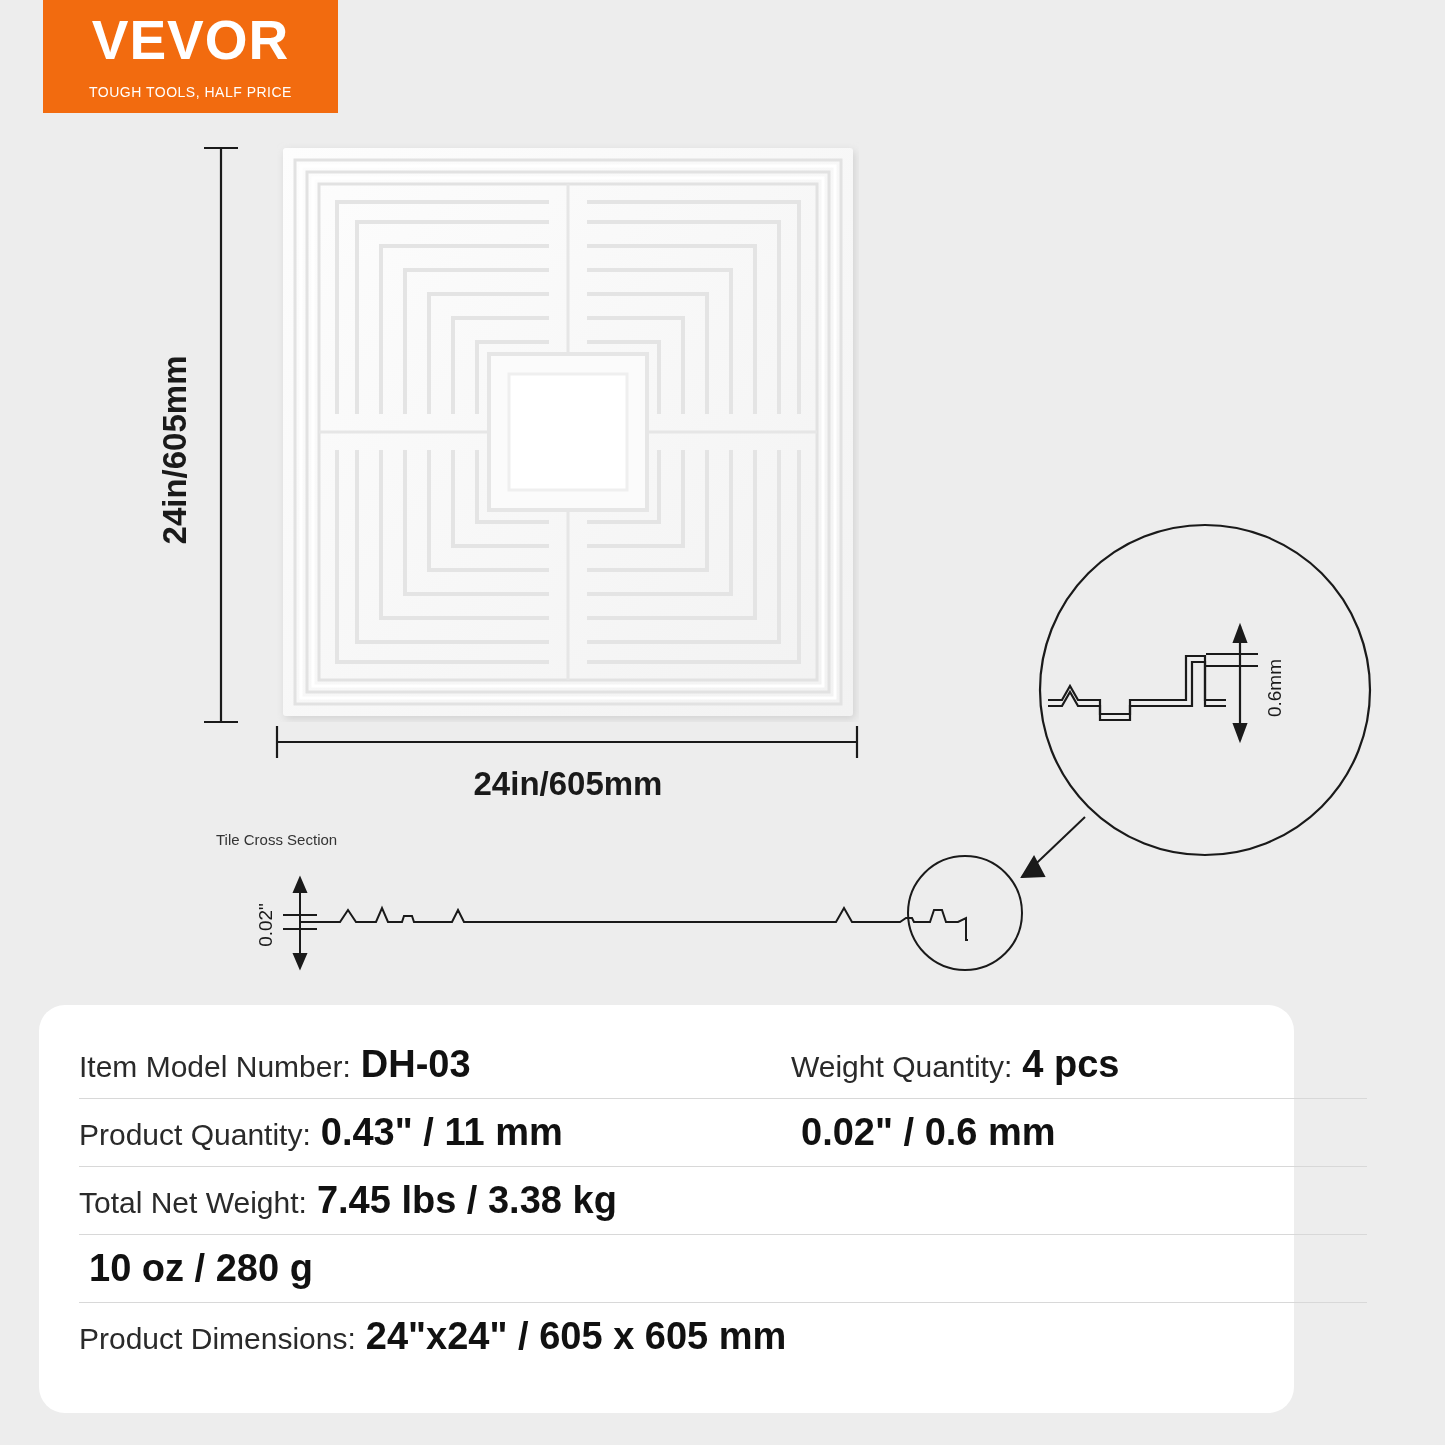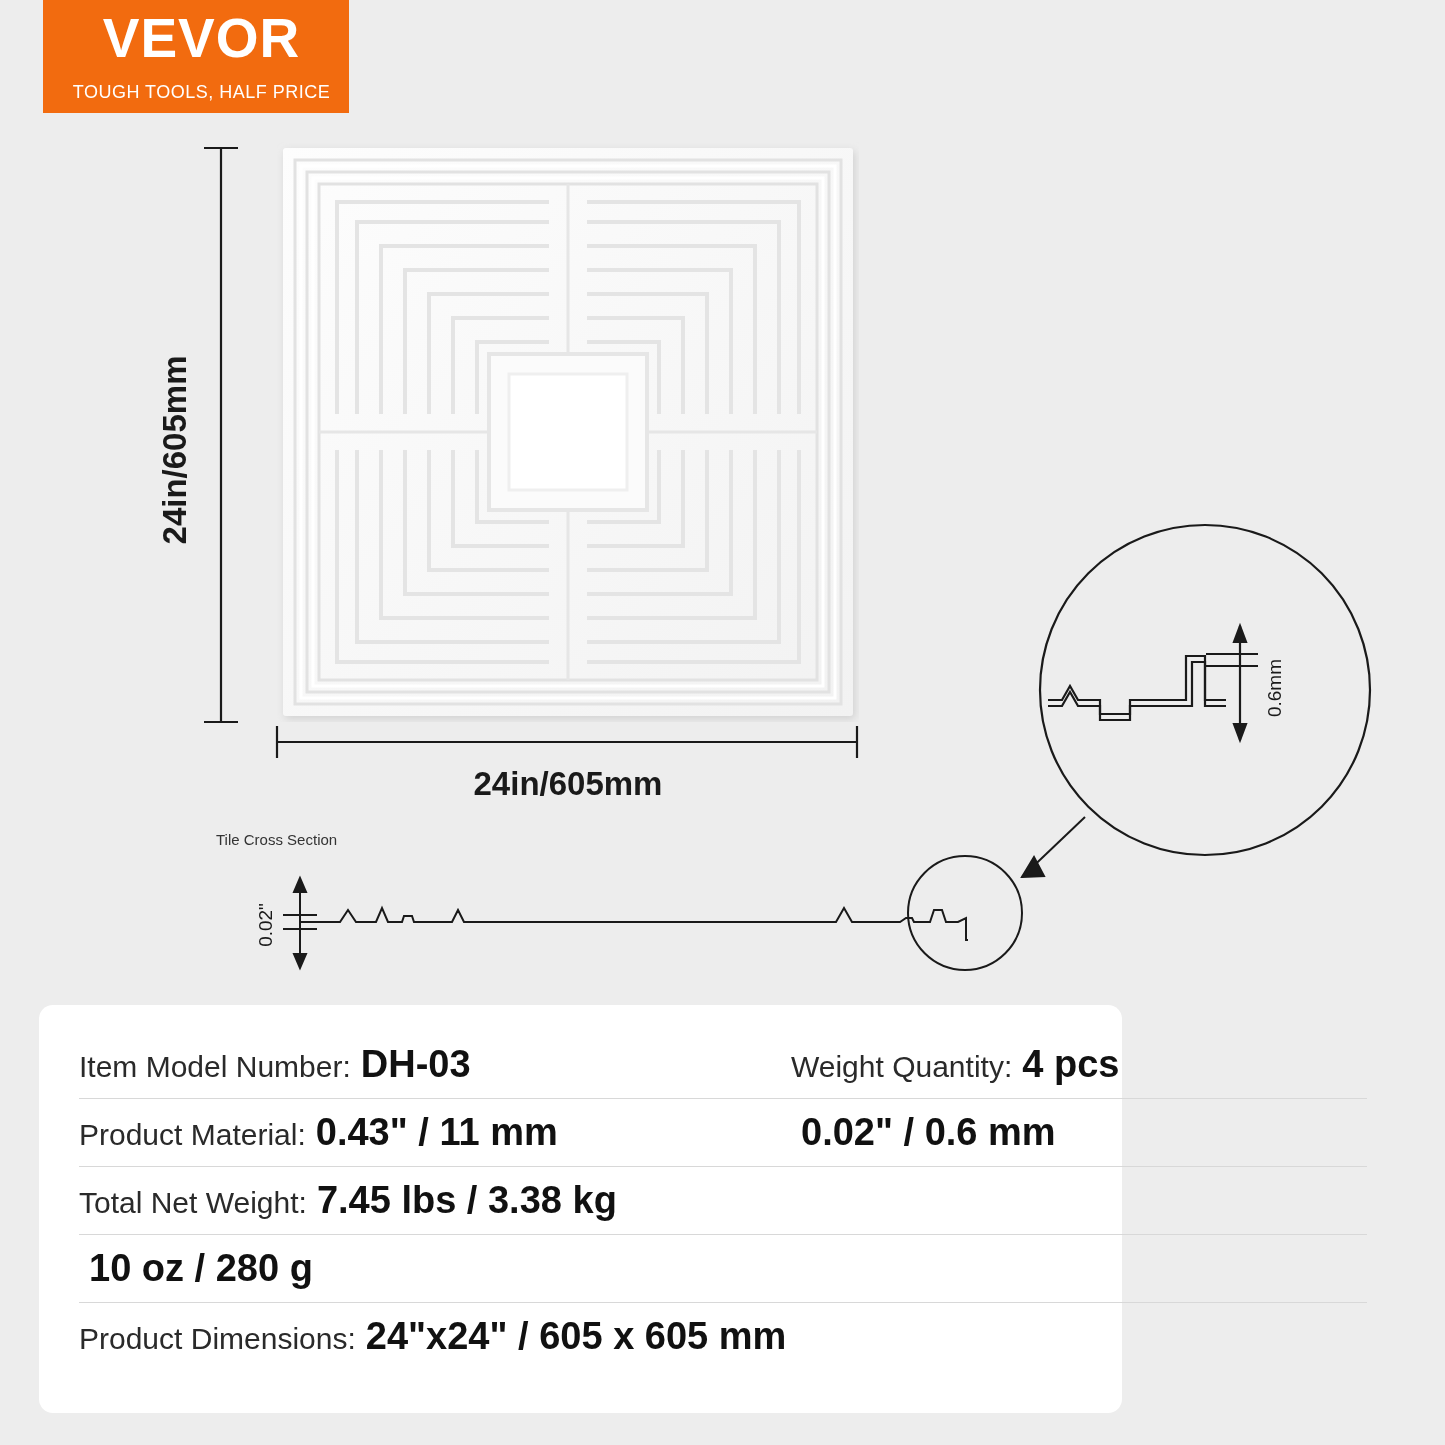--- a/index.html
+++ b/index.html
@@ -20,33 +20,32 @@
     position: absolute;
     left: 43px;
     top: 0px;
     width: 295px;
     height: 113px;
     background: #f26b0f;
     display: flex;
     flex-direction: column;
     align-items: center;
     justify-content: center;
-    padding-left: 11px;
   }
   .logo-word {
     color: #ffffff;
     font-size: 55px;
     font-weight: bold;
     letter-spacing: 1px;
     line-height: 1;
     font-family: "Liberation Sans", sans-serif;
   }
   .logo-tag {
     color: #ffffff;
-    font-size: 18px;
+    font-size: 14px;
     letter-spacing: 0.5px;
     margin-top: 16px;
     font-family: "Liberation Sans", sans-serif;
   }
 
   
   .tile-wrap {
     position: absolute;
     left: 277px;
     top: 142px;
@@ -136,24 +135,24 @@
     width: 1445px;
     height: 1445px;
     pointer-events: none;
   }
 
   
   .spec-card {
     position: absolute;
     left: 39px;
     top: 1005px;
-    width: 1083px;
+    width: 1255px;
     height: 408px;
     background: #ffffff;
-    border-radius: 14px;
+    border-radius: 26px;
   }
   .spec-rows {
     position: absolute;
     left: 40px;
     top: 26px;
     width: 1288px;
   }
   .spec-row {
     display: flex;
     border-bottom: 1.5px solid #d8d8d8;
@@ -329,21 +328,21 @@
         <span class="spec-val">DH-03</span>
       </div>
       <div class="spec-cell right">
         <span class="spec-key">Weight Quantity:</span>
         <span class="spec-val">4 pcs</span>
       </div>
     </div>
 
     <div class="spec-row">
       <div class="spec-cell left">
-        <span class="spec-key">Product Material:</span>
+        <span class="spec-key">Product Quantity:</span>
         <span class="spec-val">0.43" / 11 mm</span>
       </div>
       <div class="spec-cell right">
         <span class="spec-val">0.02" / 0.6 mm</span>
       </div>
     </div>
 
     <div class="spec-row">
       <div class="spec-cell left">
         <span class="spec-key">Total Net Weight:</span>

